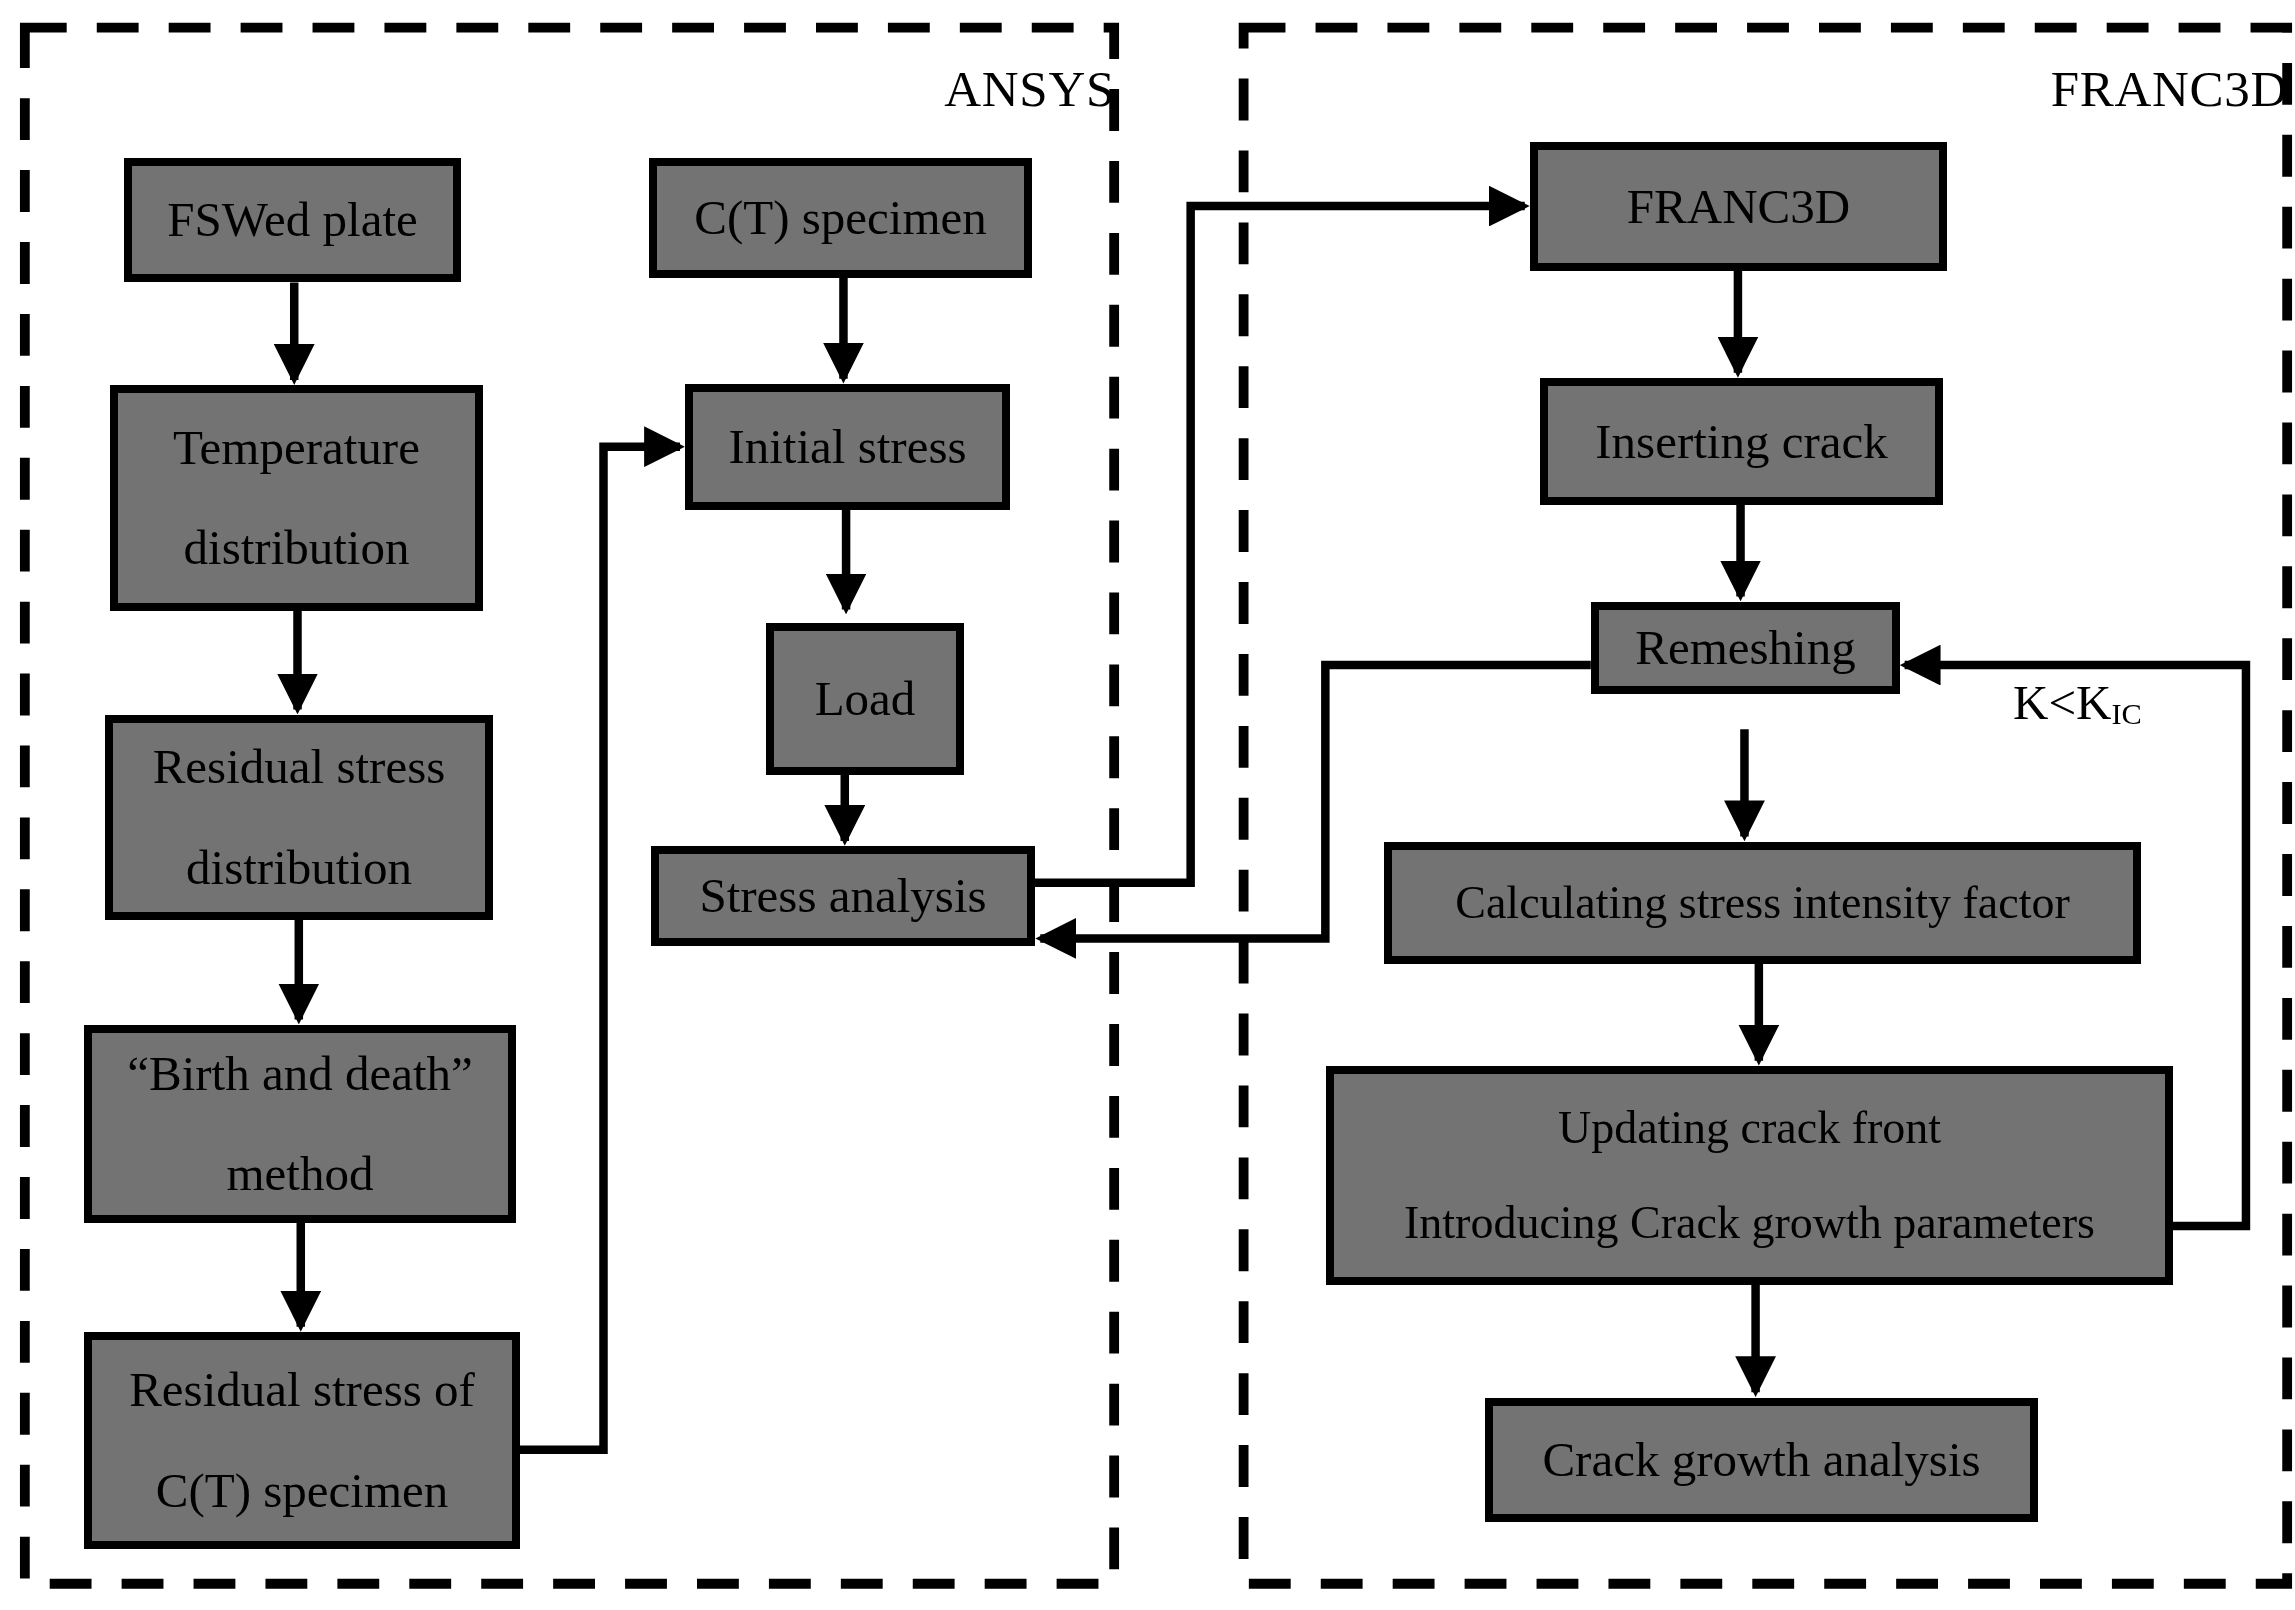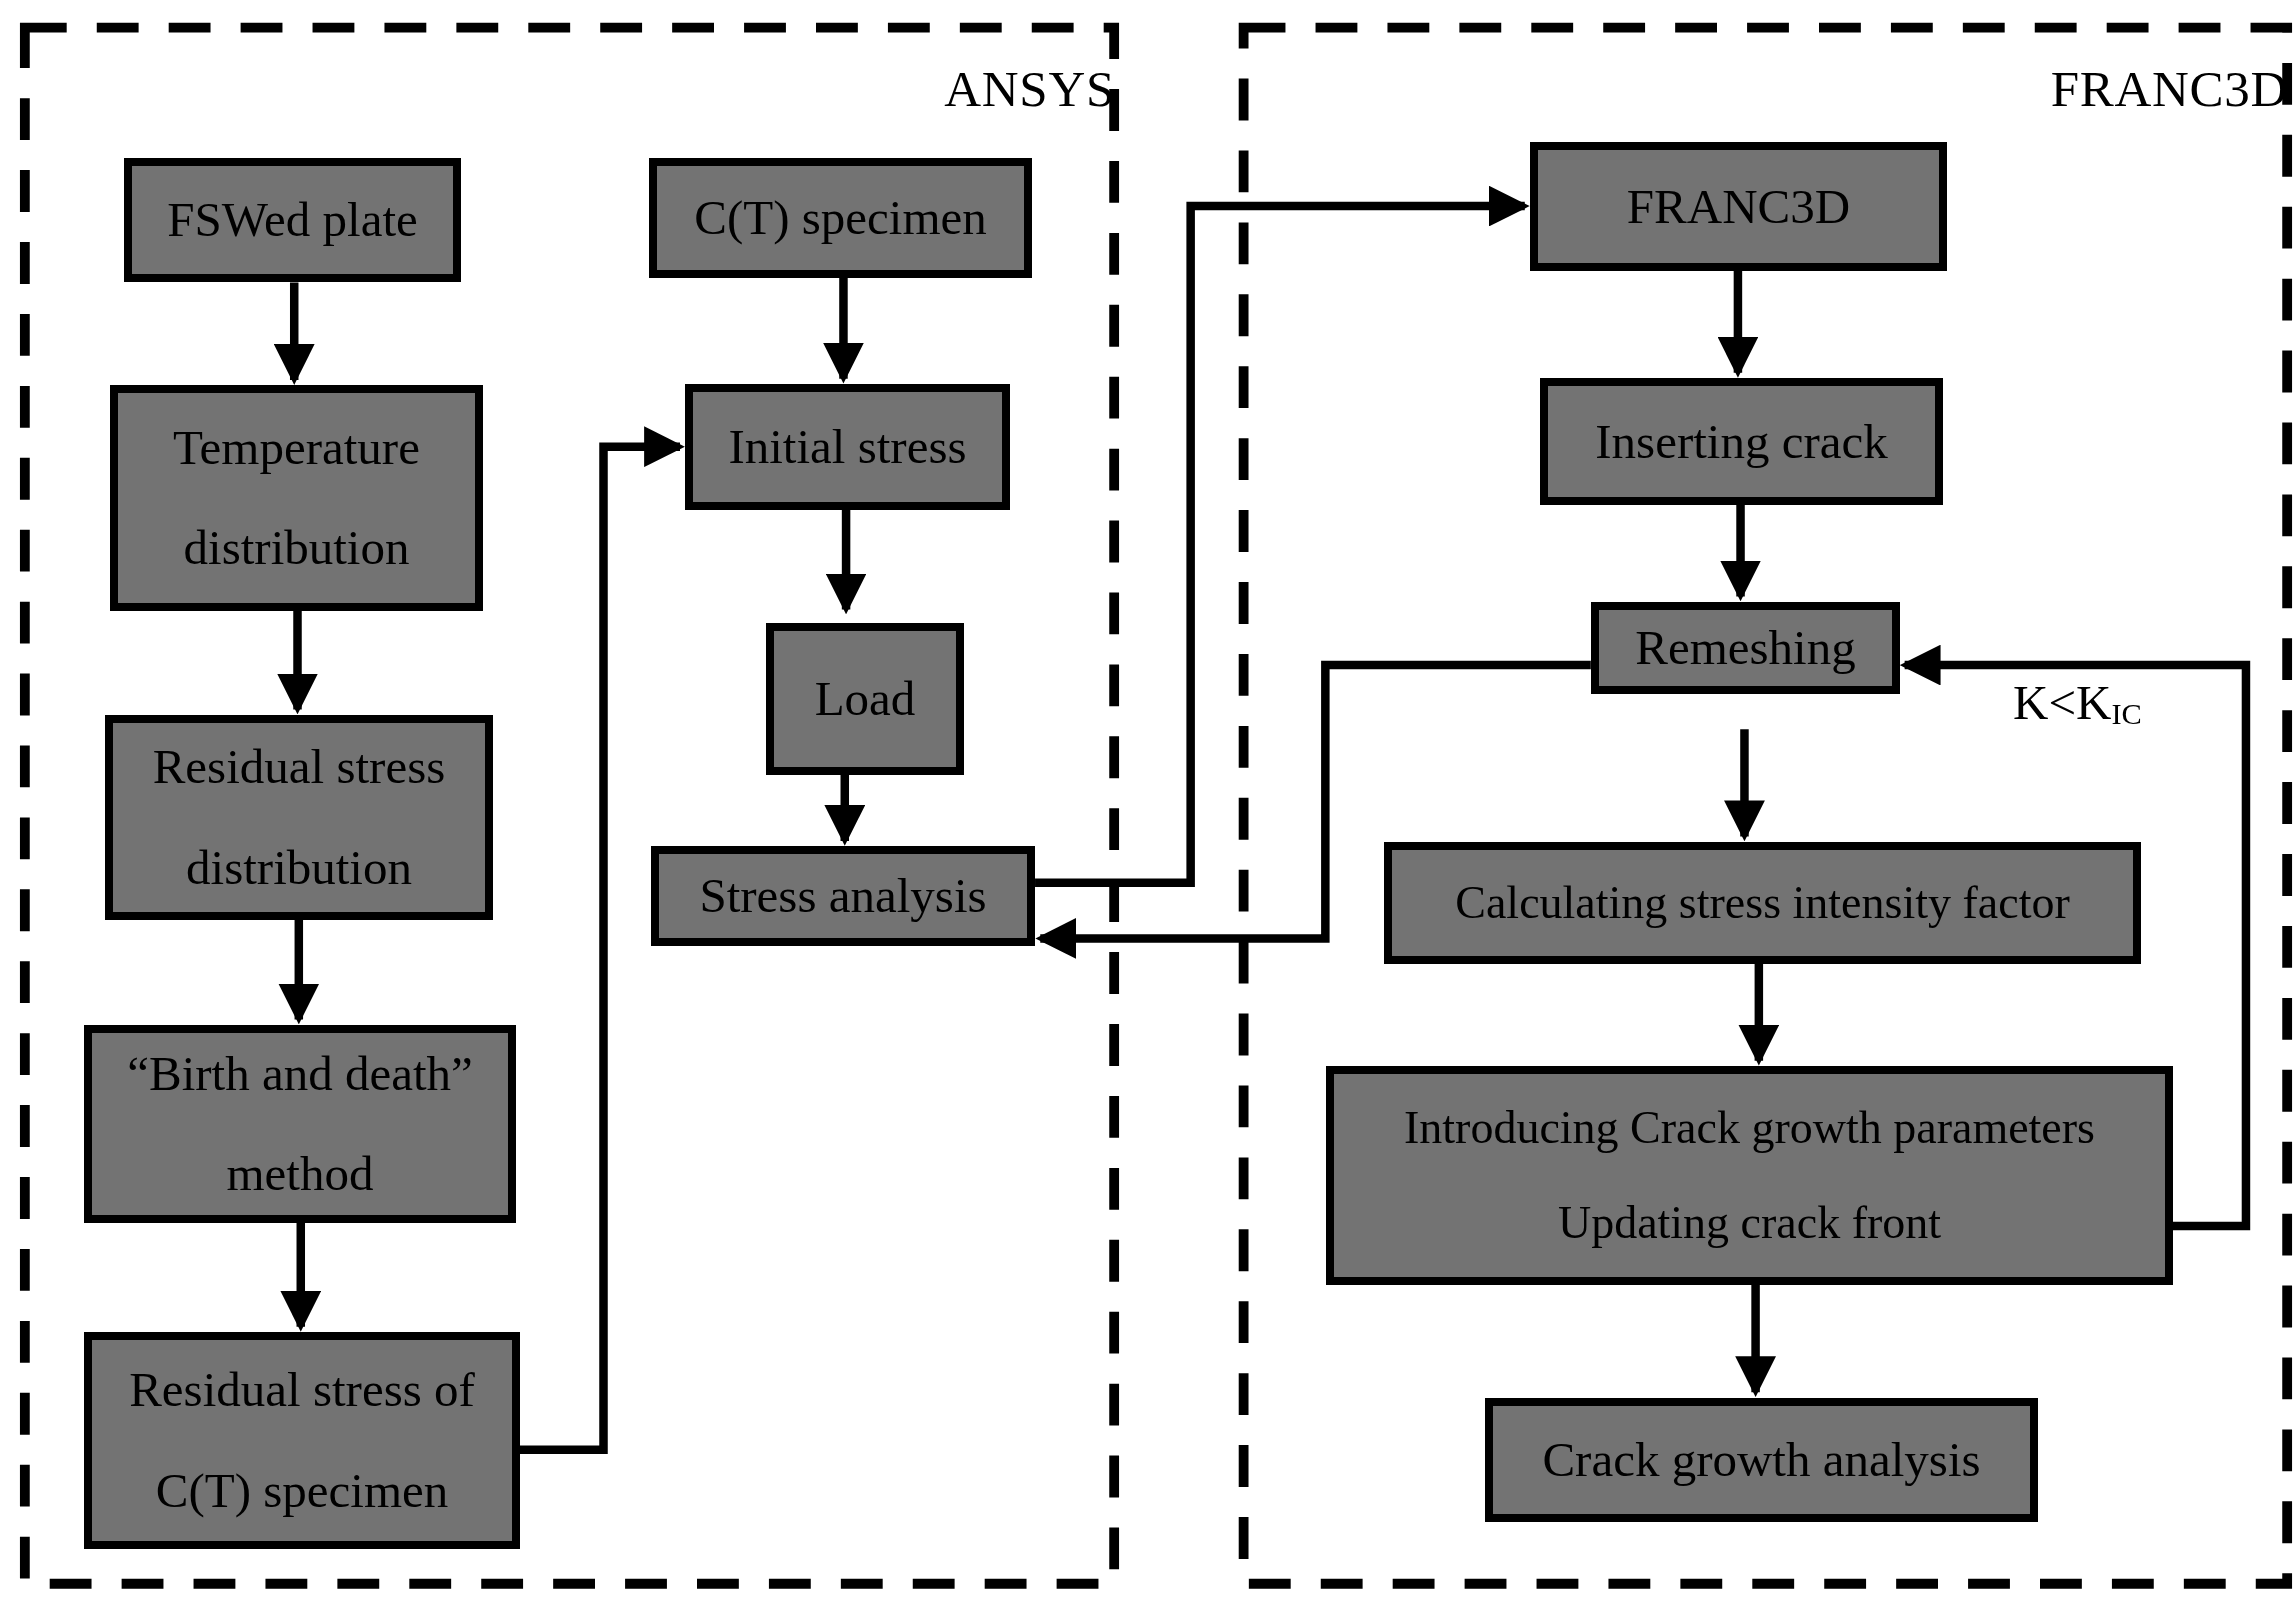--- a/index.html
+++ b/index.html
@@ -134,22 +134,22 @@
 
   <div class="node" style="left:1591px; top:602px; width:309px; height:92px;">
     <div class="line">Remeshing</div>
   </div>
 
   <div class="node wide" style="left:1384px; top:842px; width:757px; height:122px;">
     <div class="line">Calculating stress intensity factor</div>
   </div>
 
   <div class="node multi wide" style="left:1326px; top:1066px; width:847px; height:219px;">
+    <div class="line">Updating crack front</div>
     <div class="line">Introducing Crack growth parameters</div>
-    <div class="line">Updating crack front</div>
   </div>
 
   <div class="node" style="left:1485px; top:1398px; width:553px; height:124px;">
     <div class="line">Crack growth analysis</div>
   </div>
 
   <div class="k-label" style="left:2013px; top:674px;">
     <span>K&lt;K</span><sub>IC</sub>
   </div>
 

